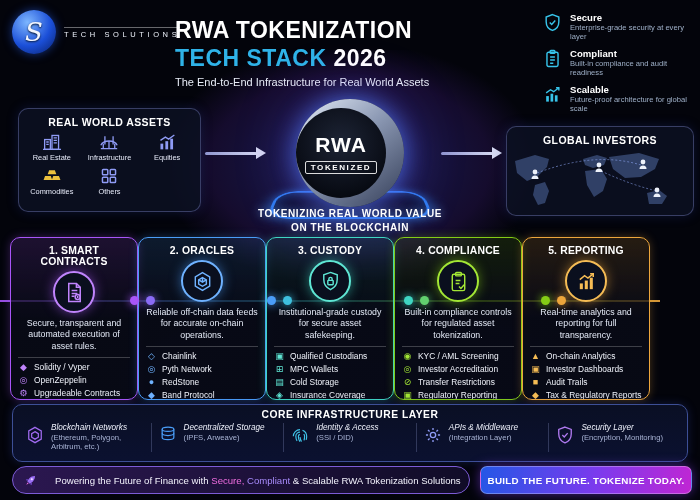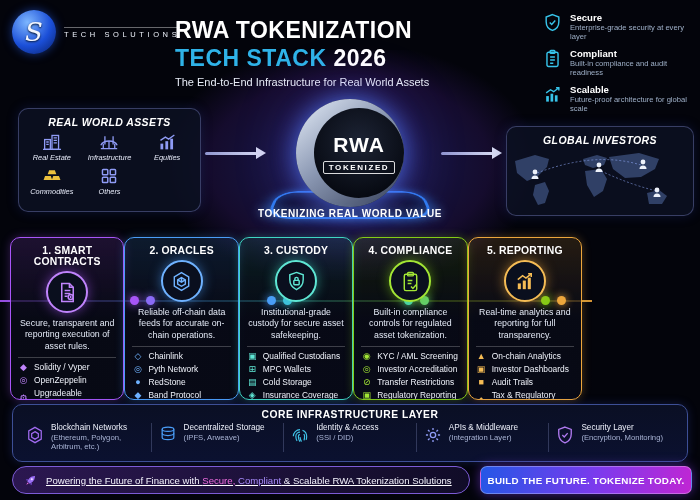--- a/index.html
+++ b/index.html
@@ -32,21 +32,21 @@
 
   .features { position:absolute; left:543px; top:12px; width:152px; }
   .feature { display:flex; gap:8px; margin-bottom:6px; align-items:flex-start; }
   .feature .f-icon { width:19px; height:19px; color:#37c4ea; flex:0 0 19px; margin-top:1px; }
   .feature .f-icon svg { width:19px; height:19px; }
   .f-title { font-size:9.6px; font-weight:800; color:#fff; }
   .f-desc { font-size:7.6px; color:#9fb0c8; line-height:1.25; }
 
   
   .panel { position:absolute; background:rgba(12,16,34,.85); border:1px solid rgba(125,135,205,.4);
-    border-radius:10px; box-shadow:0 0 12px rgba(40,60,160,.25);font-style:italic; }
+    border-radius:10px; box-shadow:0 0 12px rgba(40,60,160,.25); }
   .panel-title { text-align:center; font-size:10.5px; font-weight:800; letter-spacing:.4px; margin-top:7px; }
 
   .assets { left:18px; top:108px; width:183px; height:104px; }
   .assets-grid { display:grid; grid-template-columns:1fr 1fr 1fr; row-gap:5px; margin-top:5px; padding:0 4px; }
   .asset { display:flex; flex-direction:column; align-items:center; }
   .asset .a-icon { width:20px; height:18px; color:#8f9bf5; }
   .asset .a-icon svg { width:20px; height:18px; }
   .asset .a-icon.gold { color:#ecc13e; }
   .a-label { font-size:7.4px; color:#e6eaf8; margin-top:2px; white-space:nowrap; }
 
@@ -56,37 +56,37 @@
   .arrow-1 { left:205px; top:152px; width:52px; }
   .arrow-2 { left:441px; top:152px; width:52px; }
 
   .platform { position:absolute; left:272px; top:178px; width:156px; height:52px;
     border:3px solid #2f7df0; border-radius:22px; background:rgba(10,16,40,.55);
     transform:perspective(280px) rotateX(58deg);
     box-shadow:0 0 18px rgba(47,125,240,.8), inset 0 0 18px rgba(47,125,240,.45); }
   .coin { position:absolute; left:296px; top:99px; width:108px; height:108px; border-radius:50%;
     background:linear-gradient(140deg,#e6eef9,#8b98b3 45%,#333d57);
     box-shadow:0 0 25px rgba(80,130,255,.75), 0 0 60px rgba(130,70,255,.4);
-    display:flex; align-items:center; justify-content:flex-end; }
+    display:flex; align-items:center; justify-content:flex-start; }
   .coin-inner { width:90px; height:90px; border-radius:50%;
     background:radial-gradient(circle at 50% 38%, #1d2435, #070a12 75%);
     display:flex; flex-direction:column; align-items:center; justify-content:center; gap:4px; }
   .coin-l1 { font-size:21px; font-weight:800; letter-spacing:1px; }
   .coin-l2 { font-size:8px; font-weight:700; letter-spacing:1.6px; border:1px solid rgba(255,255,255,.85);
     padding:1px 5px; border-radius:2px; }
 
   .investors { left:506px; top:126px; width:188px; height:90px; overflow:hidden; }
   .investors svg.map { position:absolute; left:0; top:20px; width:188px; height:68px; }
 
   .flow-caption { position:absolute; left:175px; top:207px; width:350px; text-align:center;
     font-size:10px; font-weight:800; letter-spacing:.6px; line-height:1.35;
     text-shadow:0 0 8px rgba(130,180,255,.55); }
 
   
-  .columns { position:absolute; left:10px; top:237px; width:572px; height:163px; display:flex; }
+  .columns { position:absolute; left:10px; top:237px; width:640px; height:163px; display:flex; }
   .connector { position:absolute; left:-10px; right:-10px; top:63px; height:2px; z-index:0; opacity:.9;
     background:linear-gradient(90deg,#a855f7,#4a9df7 30%,#3fd6c3 50%,#84cc16 72%,#eda63c); }
   .dot { position:absolute; top:59px; width:9px; height:9px; border-radius:50%; z-index:1; }
   .col { position:relative; flex:1; border-radius:10px; padding:7px 7px 5px; overflow:hidden; }
   .col-title { text-align:center; font-size:10.4px; font-weight:800; letter-spacing:.2px; position:relative; z-index:2; }
   .col-icon { width:42px; height:42px; border-radius:50%; margin:4px auto 5px; background:#0a0f1e;
     border:2px solid currentColor; display:flex; align-items:center; justify-content:center;
     position:relative; z-index:2; }
   .col-icon svg { width:23px; height:23px; }
   .col-desc { font-size:8.8px; color:#e4eaf7; text-align:center; line-height:1.3; height:36px; position:relative; z-index:2; }
@@ -109,27 +109,27 @@
   
   .infra { position:absolute; left:12px; top:404px; width:676px; height:58px; border-radius:10px;
     border:1px solid #3d4f96; background:linear-gradient(180deg,#0a0f24,#0b1130);
     box-shadow:0 0 10px rgba(50,70,170,.3); }
   .infra-title { text-align:center; font-size:10.3px; font-weight:800; letter-spacing:.5px; margin-top:4px; }
   .infra-row { display:flex; margin-top:3px; padding:0 6px; }
   .infra-item { flex:1; display:flex; align-items:flex-start; gap:6px; padding:0 6px; }
   .infra-item + .infra-item { border-left:1px solid rgba(150,160,215,.28); }
   .in-icon { width:20px; height:20px; flex:0 0 20px; margin-top:2px; }
   .in-icon svg { width:20px; height:20px; }
-  .in-label { font-size:8.2px; color:#eef1fb; line-height:1.25; }
+  .in-label { font-size:8.2px; color:#eef1fb; line-height:1.25;font-style:italic; }
   .in-sub { font-size:7.7px; color:#a8b3d4; line-height:1.2; }
 
   
   .footer-pill { position:absolute; left:12px; top:466px; width:458px; height:28px; border-radius:14px;
     border:1px solid #7c5cd6; background:linear-gradient(90deg,rgba(84,42,150,.5),rgba(35,22,75,.45));
-    display:flex; align-items:center; gap:8px; padding:0 10px;text-decoration:underline; }
+    display:flex; align-items:center; gap:17px; padding:0 10px; }
   .rocket { width:15px; height:15px; flex:0 0 15px; }
   .tagline { font-size:9.6px; color:#f2f2fc; white-space:nowrap; }
   .hl-secure { color:#f06ee0; }
   .hl-compliant { color:#a78bfa; }
   .cta { position:absolute; left:480px; top:466px; width:212px; height:28px; border-radius:7px;
     background:linear-gradient(100deg,#2457e6 0%,#7c3aed 55%,#c026d3 100%);
     border:1px solid rgba(255,255,255,.3); display:flex; align-items:center; justify-content:center;
     font-size:9.8px; font-weight:800; letter-spacing:.3px; cursor:pointer;
     box-shadow:0 0 12px rgba(124,58,237,.55); }
 </style>
@@ -277,20 +277,21 @@
         <circle cx="136" cy="15" r="2.4"></circle>
           <path d="M132.5 22 a3.5 3.5 0 0 1 7 0 Z"></path>
         <circle cx="150" cy="43" r="2.4"></circle>
           <path d="M146.5 50 a3.5 3.5 0 0 1 7 0 Z"></path>
       </g>
     </svg>
   </div>
 
   <div class="flow-caption">
     <div>TOKENIZING REAL WORLD VALUE</div>
+    <div>ON THE BLOCKCHAIN</div>
   </div>
 
   <div class="columns">
     <div class="connector"></div>
     <span class="dot" style="left:120px;background:#a855f7;box-shadow:0 0 8px #a855f7;"></span>
     <span class="dot" style="left:136px;background:#8a6bf7;box-shadow:0 0 8px #8a6bf7;"></span>
     <span class="dot" style="left:257px;background:#4a9df7;box-shadow:0 0 8px #4a9df7;"></span>
     <span class="dot" style="left:273px;background:#3ec0de;box-shadow:0 0 8px #3ec0de;"></span>
     <span class="dot" style="left:394px;background:#3fd6c3;box-shadow:0 0 8px #3fd6c3;"></span>
     <span class="dot" style="left:410px;background:#62d06e;box-shadow:0 0 8px #62d06e;"></span>
@@ -301,21 +302,21 @@
       <div class="col-title">1. SMART CONTRACTS</div>
       <div class="col-icon">
         <svg viewBox="0 0 24 24" fill="none" stroke="currentColor" stroke-width="1.6">
             <path d="M6 2.5h8l4 4V21.5H6z"></path>
             <path d="M14 2.5v4h4"></path>
             <path d="M9 10h6M9 13h6M9 16h3"></path>
             <circle cx="15.3" cy="16.6" r="2.6"></circle>
             <path d="M15.3 15.4v2.4"></path>
           </svg>
       </div>
-      <div class="col-desc">Secure, transparent and reporting execution of asset rules.</div>
+      <div class="col-desc">Secure, transparent and automated execution of asset rules.</div>
       <div class="col-div"></div>
       <div class="col-item">
           <span class="li-ic">◆</span>
           <span class="li-tx">Solidity / Vyper</span>
         </div>
       <div class="col-item">
           <span class="li-ic">◎</span>
           <span class="li-tx">OpenZeppelin</span>
         </div>
       <div class="col-item">

